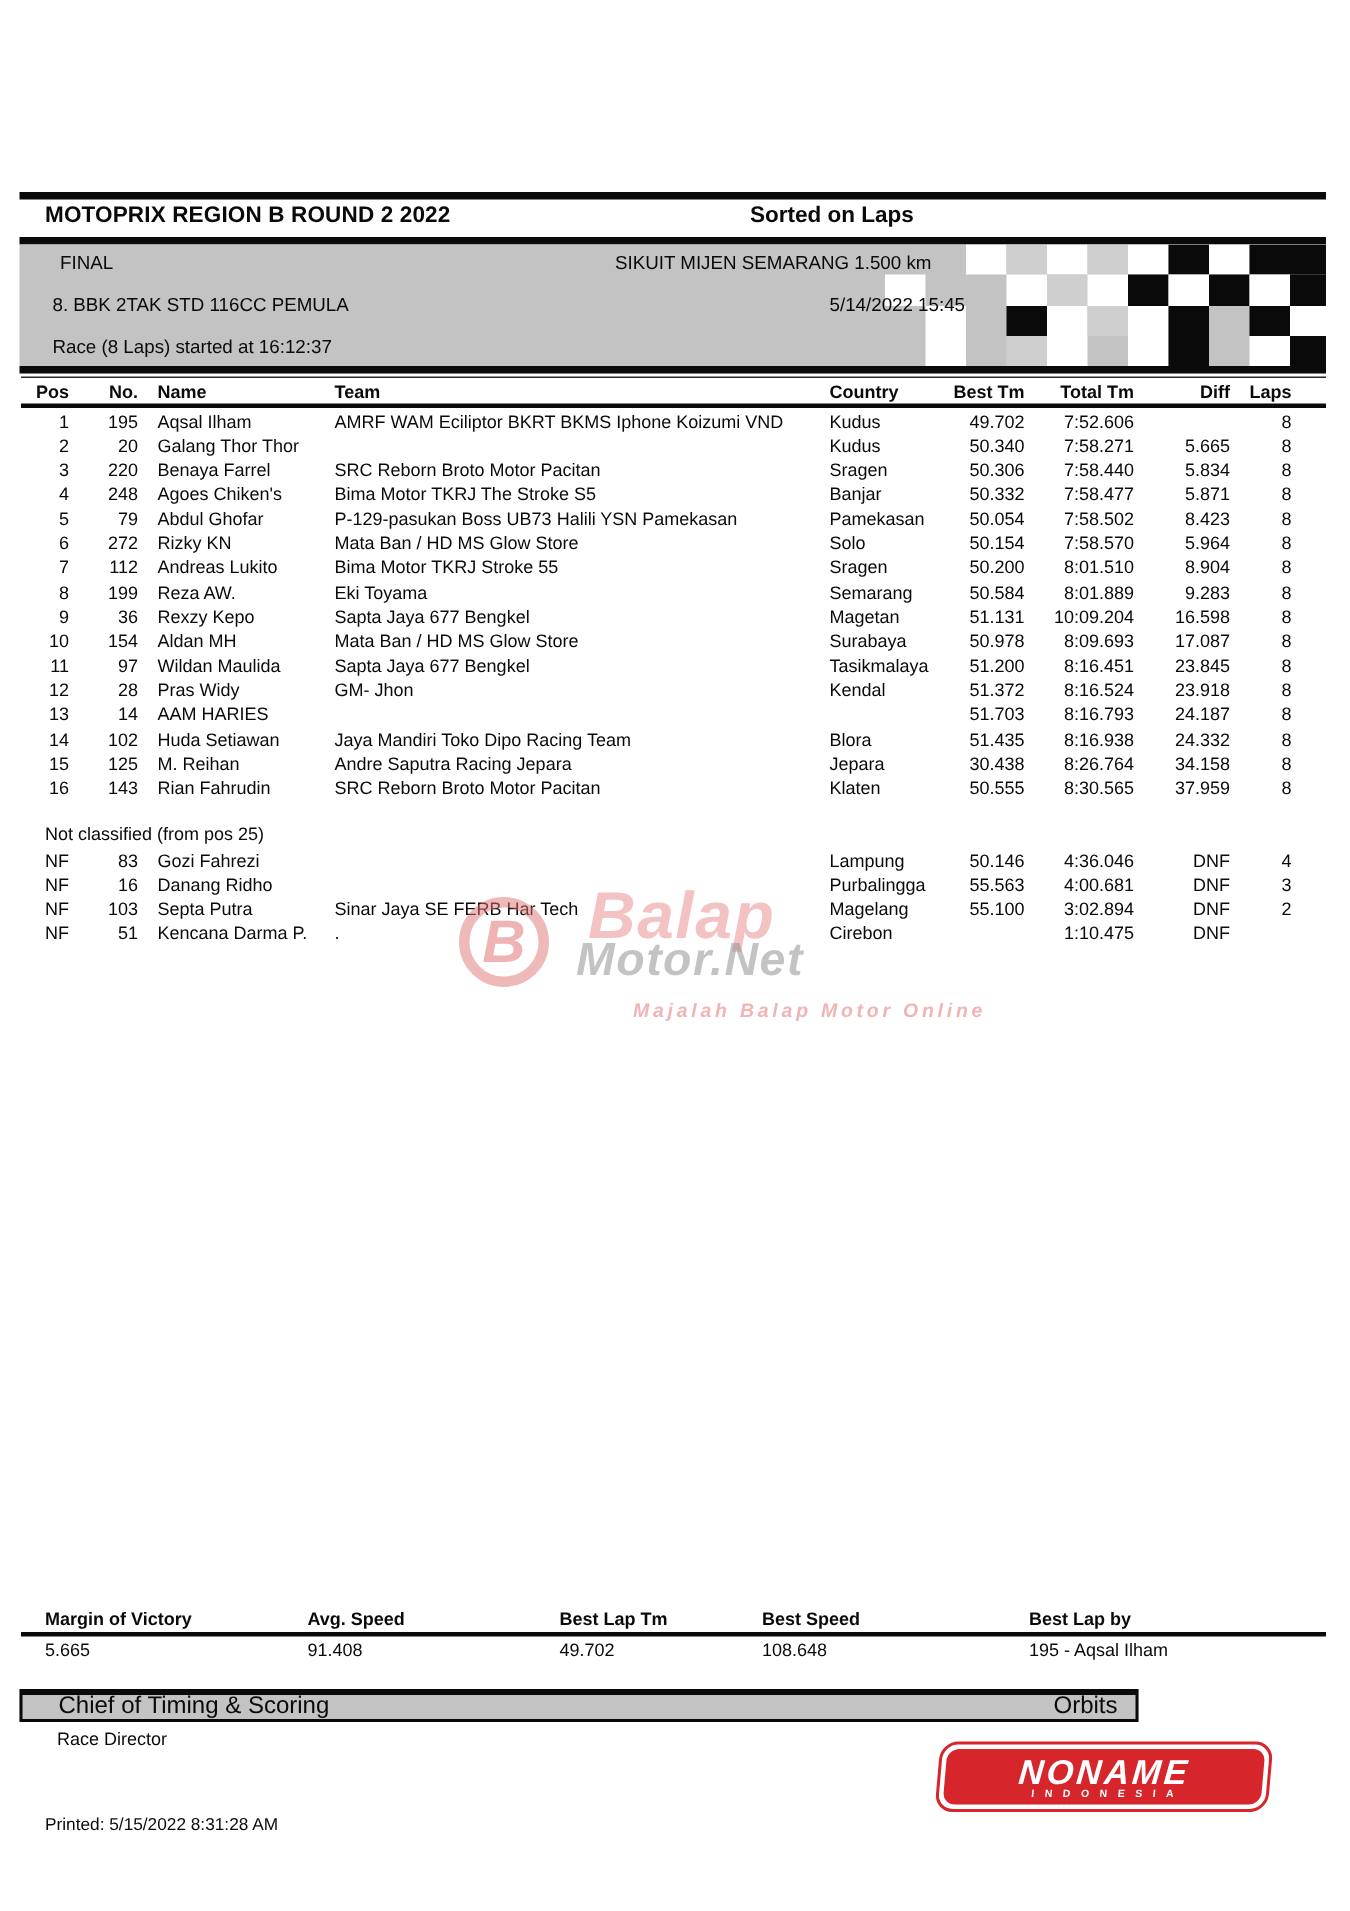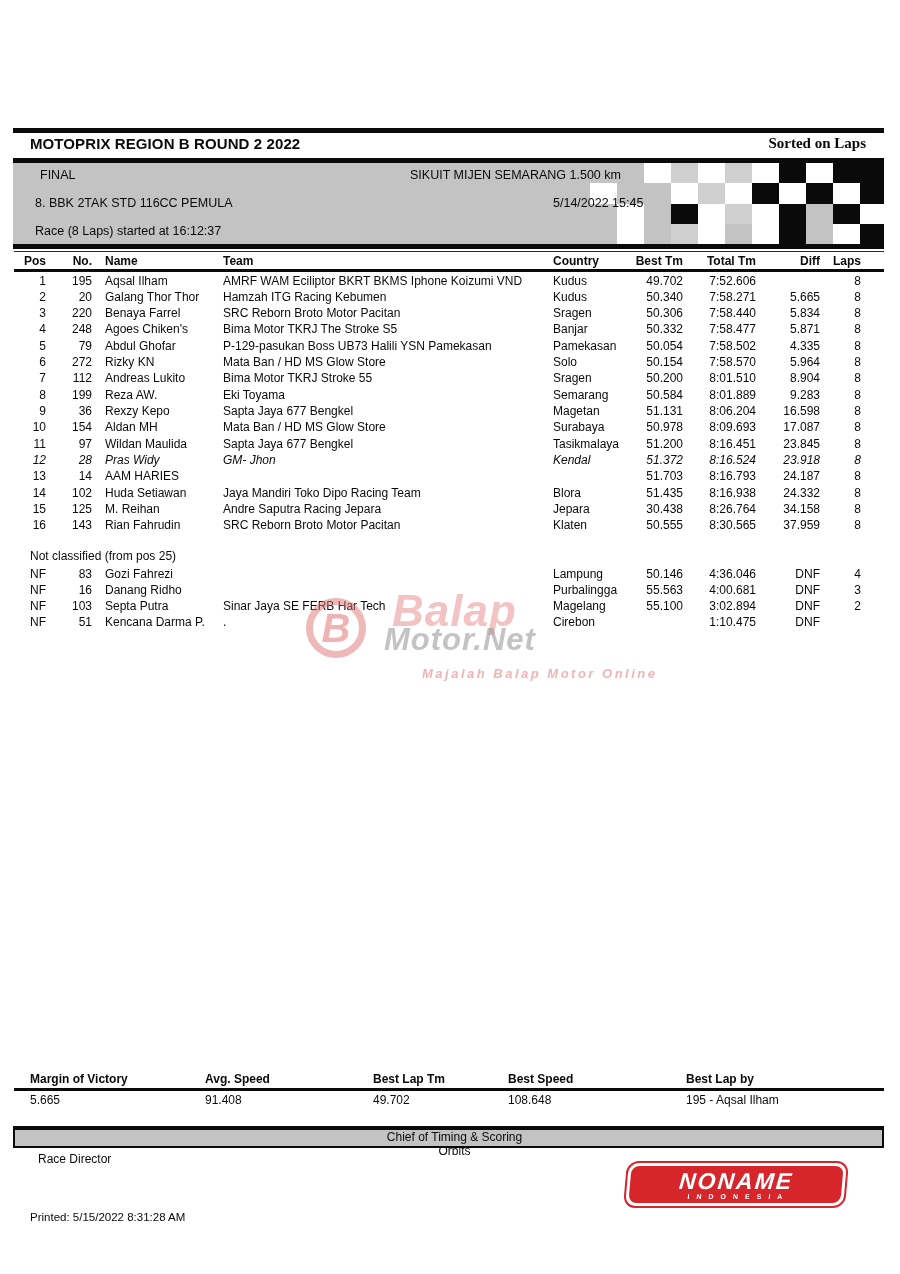--- a/index.html
+++ b/index.html
@@ -8,21 +8,21 @@
     position:relative; width:900px; height:1274px; background:#fff;
     font-family:"Liberation Sans", sans-serif; color:#0a0a0a; overflow:hidden;
   }
   .abs { position:absolute; }
   .bold { font-weight:bold; }
   .bar { position:absolute; left:13px; width:871px; background:#0a0a0a; }
   .thinrule { position:absolute; left:14px; width:870px; height:1px; background:#2a2a2a; }
   .thickrule { position:absolute; left:14px; width:870px; height:3px; background:#0a0a0a; }
 
   .title { left:30px; top:135px; font-size:15px; font-weight:bold; letter-spacing:0.1px; }
-  .sorted { left:500px; top:135px; width:366px; text-align:right; font-size:15px; font-weight:bold;font-family:Liberation Serif, serif; }
+  .sorted { left:500px; top:135px; width:366px; font-size:15px; font-weight:bold; }
 
   .graybox { position:absolute; left:13px; top:163px; width:871px; height:81px; background:#c3c3c3; overflow:hidden; }
   .graybox .gtext { position:absolute; font-size:12.5px; white-space:nowrap; }
   .checker { position:absolute; left:577px; top:0; width:294px; height:81px; }
   .ck { position:absolute; width:27px; height:20.25px; }
   .ck-w { background:#ffffff; }
   .ck-b { background:#0a0a0a; }
   .ck-l { background:#cfcfcf; }
 
   .rtable { position:absolute; left:0; top:0; width:900px; }
@@ -51,24 +51,24 @@
     color:rgba(145,145,145,0.55); letter-spacing:1px; }
   .wm-sub { position:absolute; left:124px; top:76px; font-size:13px; font-weight:bold; font-style:italic;
     color:rgba(231,130,130,0.6); letter-spacing:2.5px; }
 
   .stats-head, .stats-val { position:absolute; left:14px; width:870px; font-size:12px; }
   .stats-head { top:1072px; font-weight:bold; }
   .stats-val  { top:1093px; }
   .st { position:absolute; top:0; white-space:nowrap;text-align:right; }
   .st0 { left:16px; } .st1 { left:191px; } .st2 { left:359px; } .st3 { left:494px; } .st4 { left:672px; }
 
-  .orbitsbar { position:absolute; left:13px; top:1126px; width:871px; height:22px;
+  .orbitsbar { position:absolute; left:13px; top:1126px; width:746px; height:22px;
     background:#c3c3c3; border:2px solid #0a0a0a; border-top-width:4px;
     display:flex; align-items:center; justify-content:space-between;
-    font-size:12px; padding:0 12px 0 24px;flex-direction:column; }
+    font-size:16px; padding:0 12px 0 24px; }
   .race-director { left:38px; top:1152px; font-size:12px; }
 
   .noname { position:absolute; left:625px; top:1161px; width:222px; height:47px;
     border:2px solid #d6252b; border-radius:12px; padding:3px; transform:skewX(-5deg); }
   .noname-inner { width:100%; height:100%; background:#d6252b; border-radius:8px;
     display:flex; flex-direction:column; align-items:center; justify-content:center; }
   .noname-main { color:#fff; font-weight:bold; font-style:italic; font-size:23px;
     letter-spacing:2px; line-height:22px; }
   .noname-sub { color:#fff; font-weight:bold; font-size:7px; letter-spacing:7px;
     margin-top:1px; padding-left:7px; }
@@ -152,21 +152,20 @@
         <span class="cell c-country">Kudus</span>
         <span class="cell c-best">49.702</span>
         <span class="cell c-total">7:52.606</span>
         <span class="cell c-diff"></span>
         <span class="cell c-laps">8</span>
       </div>
       <div class="trow" style="top: 289.83px;">
         <span class="cell c-pos">2</span>
         <span class="cell c-no">20</span>
         <span class="cell c-name">Galang Thor Thor</span>
-        <span class="cell c-team">Hamzah ITG Racing Kebumen</span>
         <span class="cell c-country">Kudus</span>
         <span class="cell c-best">50.340</span>
         <span class="cell c-total">7:58.271</span>
         <span class="cell c-diff">5.665</span>
         <span class="cell c-laps">8</span>
       </div>
       <div class="trow" style="top: 306.16px;">
         <span class="cell c-pos">3</span>
         <span class="cell c-no">220</span>
         <span class="cell c-name">Benaya Farrel</span>
@@ -189,21 +188,21 @@
         <span class="cell c-laps">8</span>
       </div>
       <div class="trow" style="top: 338.82px;">
         <span class="cell c-pos">5</span>
         <span class="cell c-no">79</span>
         <span class="cell c-name">Abdul Ghofar</span>
         <span class="cell c-team">P-129-pasukan Boss UB73 Halili YSN Pamekasan</span>
         <span class="cell c-country">Pamekasan</span>
         <span class="cell c-best">50.054</span>
         <span class="cell c-total">7:58.502</span>
-        <span class="cell c-diff">4.335</span>
+        <span class="cell c-diff">8.423</span>
         <span class="cell c-laps">8</span>
       </div>
       <div class="trow" style="top: 355.15px;">
         <span class="cell c-pos">6</span>
         <span class="cell c-no">272</span>
         <span class="cell c-name">Rizky KN</span>
         <span class="cell c-team">Mata Ban / HD MS Glow Store</span>
         <span class="cell c-country">Solo</span>
         <span class="cell c-best">50.154</span>
         <span class="cell c-total">7:58.570</span>
@@ -232,21 +231,21 @@
         <span class="cell c-diff">9.283</span>
         <span class="cell c-laps">8</span>
       </div>
       <div class="trow" style="top: 404.14px;">
         <span class="cell c-pos">9</span>
         <span class="cell c-no">36</span>
         <span class="cell c-name">Rexzy Kepo</span>
         <span class="cell c-team">Sapta Jaya 677 Bengkel</span>
         <span class="cell c-country">Magetan</span>
         <span class="cell c-best">51.131</span>
-        <span class="cell c-total">8:06.204</span>
+        <span class="cell c-total">10:09.204</span>
         <span class="cell c-diff">16.598</span>
         <span class="cell c-laps">8</span>
       </div>
       <div class="trow" style="top: 420.47px;">
         <span class="cell c-pos">10</span>
         <span class="cell c-no">154</span>
         <span class="cell c-name">Aldan MH</span>
         <span class="cell c-team">Mata Ban / HD MS Glow Store</span>
         <span class="cell c-country">Surabaya</span>
         <span class="cell c-best">50.978</span>
@@ -258,21 +257,21 @@
         <span class="cell c-pos">11</span>
         <span class="cell c-no">97</span>
         <span class="cell c-name">Wildan Maulida</span>
         <span class="cell c-team">Sapta Jaya 677 Bengkel</span>
         <span class="cell c-country">Tasikmalaya</span>
         <span class="cell c-best">51.200</span>
         <span class="cell c-total">8:16.451</span>
         <span class="cell c-diff">23.845</span>
         <span class="cell c-laps">8</span>
       </div>
-      <div class="trow" style="top: 453.13px; font-style: italic;">
+      <div class="trow" style="top: 453.13px;">
         <span class="cell c-pos">12</span>
         <span class="cell c-no">28</span>
         <span class="cell c-name">Pras Widy</span>
         <span class="cell c-team">GM- Jhon</span>
         <span class="cell c-country">Kendal</span>
         <span class="cell c-best">51.372</span>
         <span class="cell c-total">8:16.524</span>
         <span class="cell c-diff">23.918</span>
         <span class="cell c-laps">8</span>
       </div>

